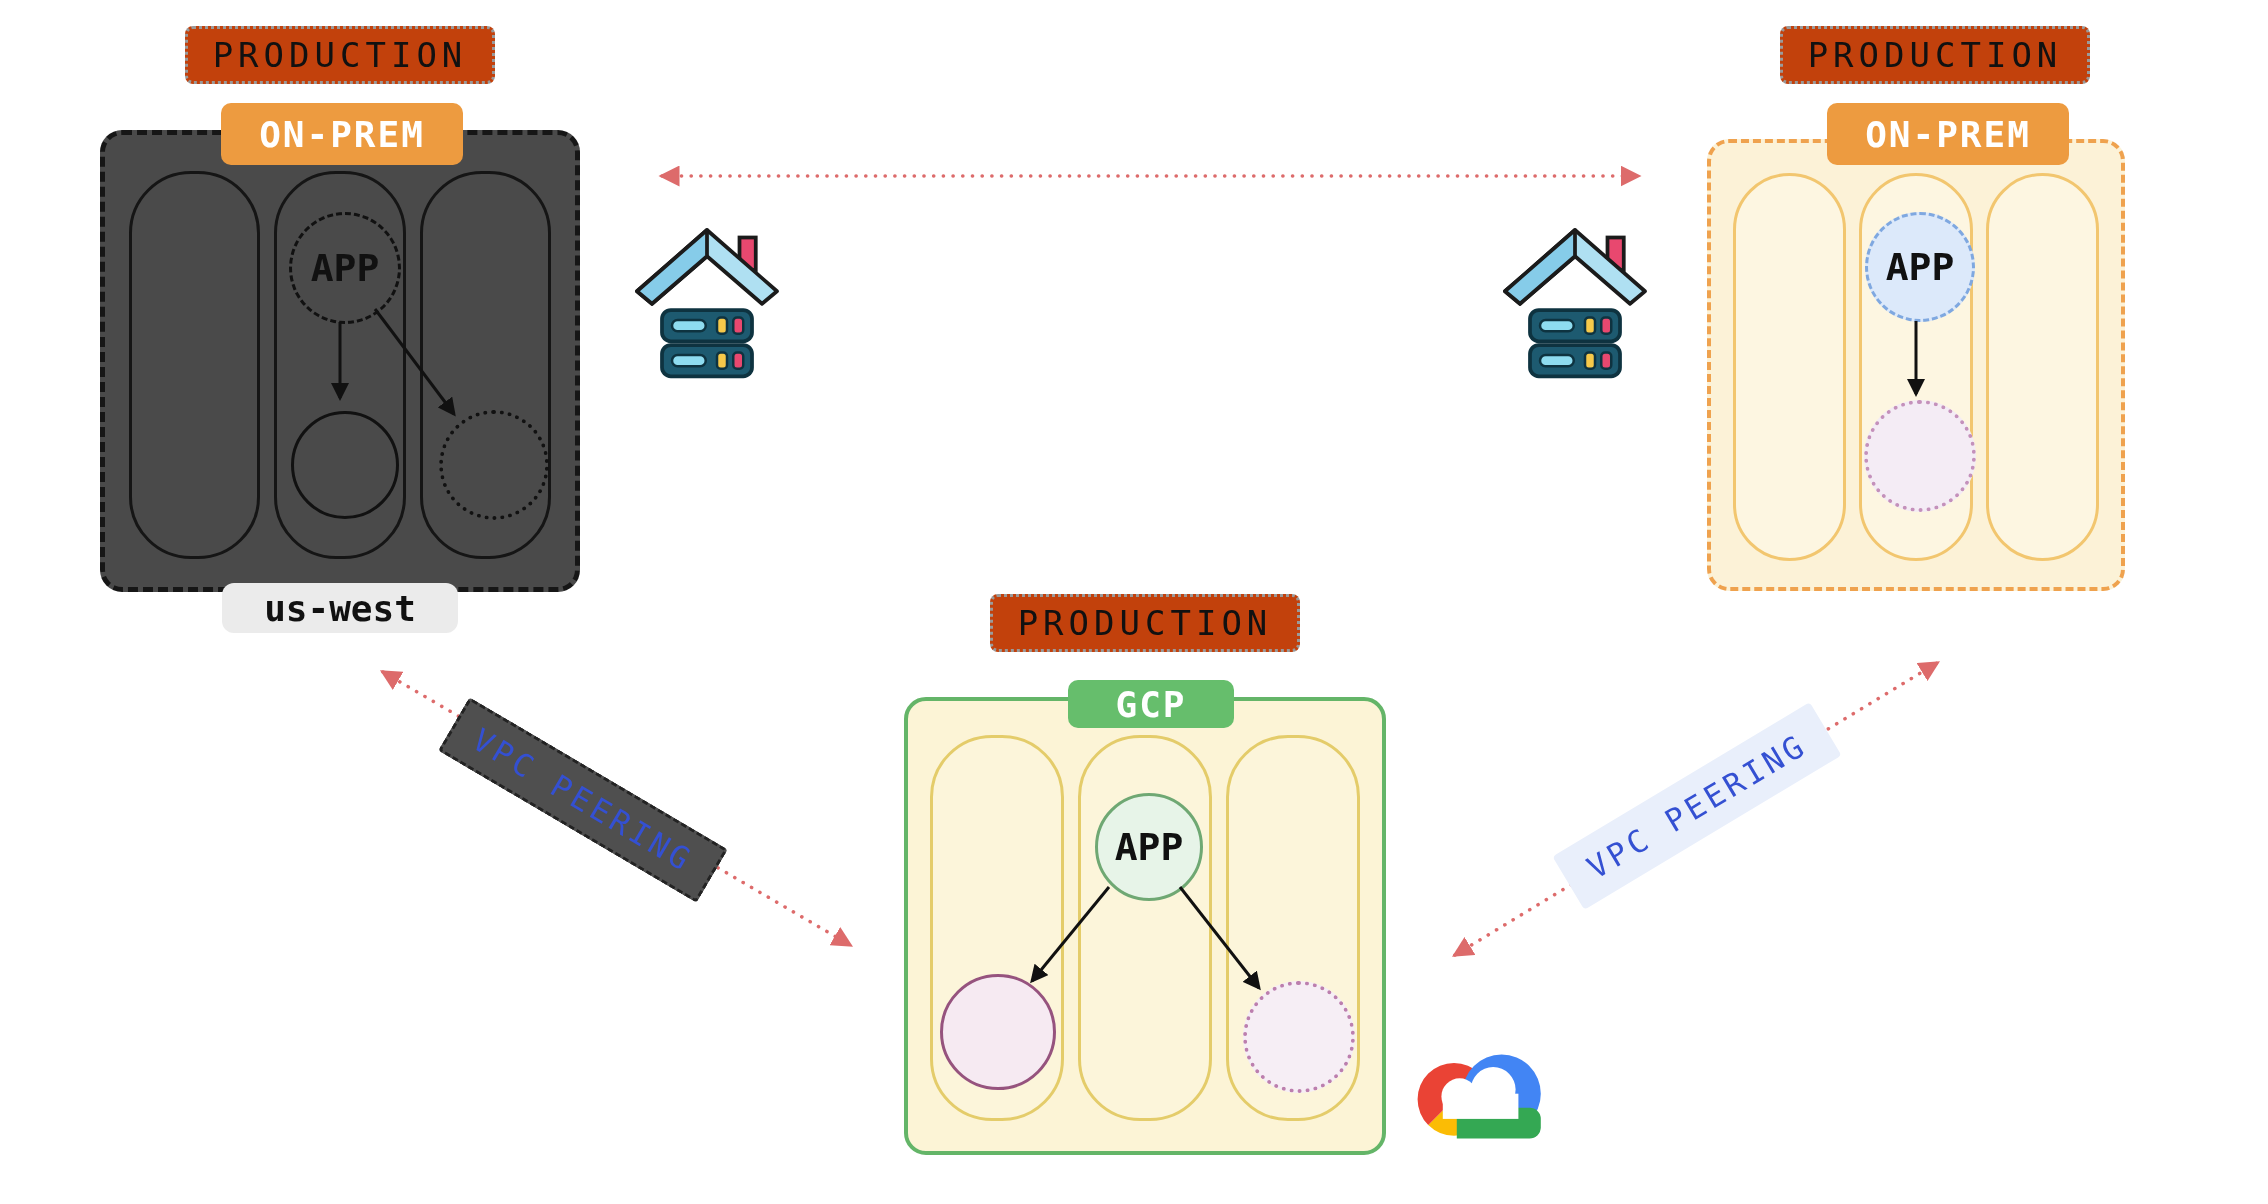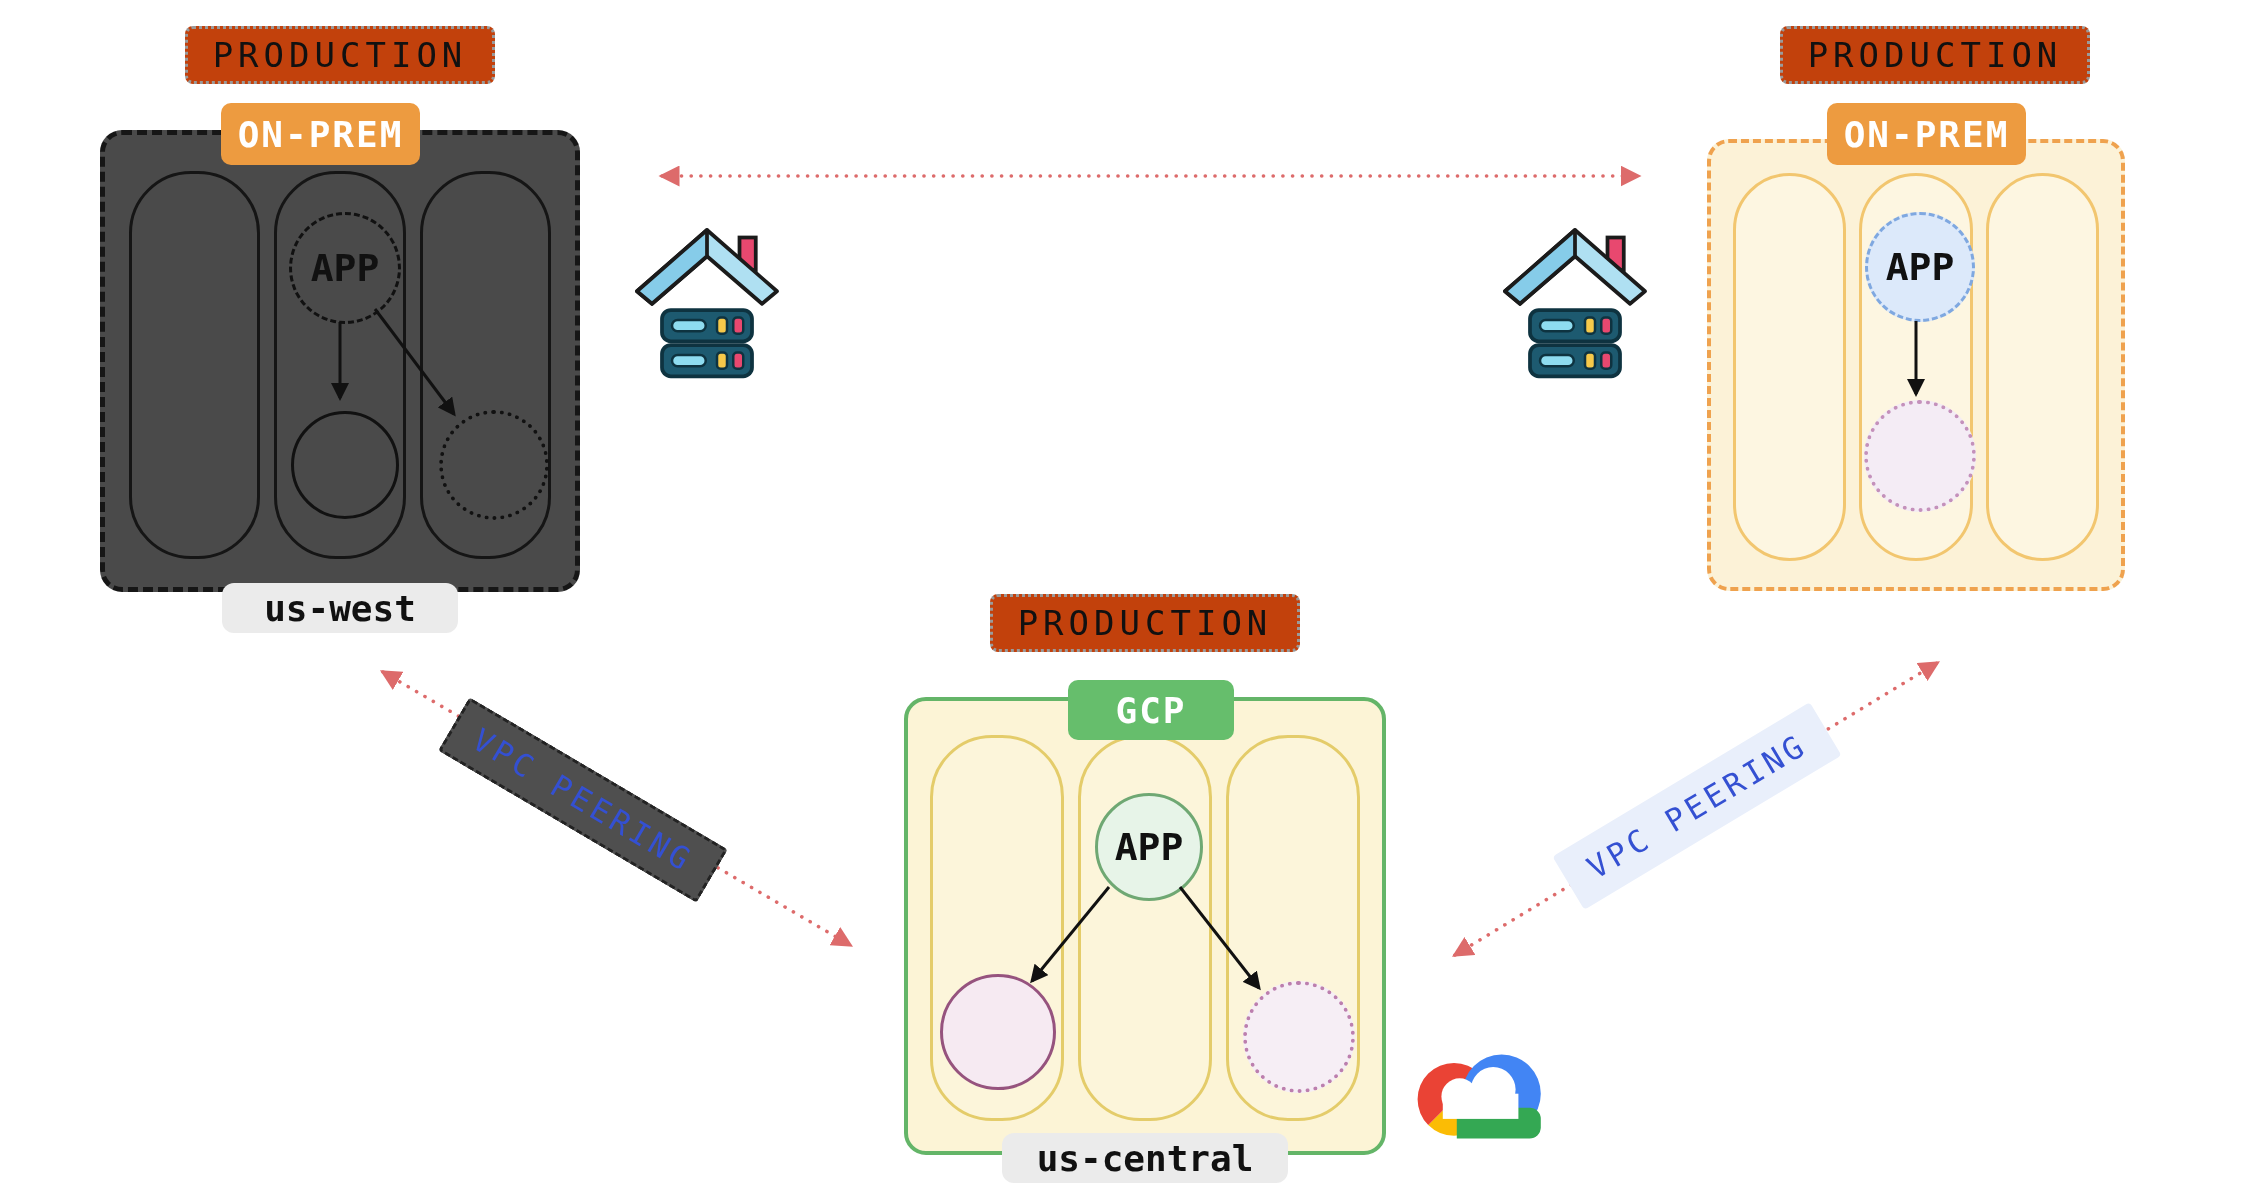--- a/index.html
+++ b/index.html
@@ -41,24 +41,24 @@
     height: 62px;
     border-radius: 10px;
     color: #ffffff;
     font-weight: bold;
     font-size: 36px;
     letter-spacing: 2px;
     display: flex; align-items: center; justify-content: center;
     box-sizing: border-box;
     z-index: 3;
   }
-  .onprem { background: #ED9B40; width: 199px; }
+  .onprem { background: #ED9B40; width: 242px; }
   .region-west .platform-badge { left: 121px; top: 77px; }
   .region-east .platform-badge { left: 120px; top: 77px; }
-  .gcp-badge { background: #66BE6C; width: 166px; height: 60px; }
+  .gcp-badge { background: #66BE6C; width: 166px; height: 48px; }
   .region-central .platform-badge { left: 164px; top: 86px; }
 
   .zone-box {
     position: absolute;
     border-radius: 22px;
     box-sizing: border-box;
     z-index: 1;
   }
   .west-box    { left: 0; top: 104px; width: 480px; height: 462px; background: #4A4A4A; border: 5px dashed #161616; }
   .east-box    { left: 0; top: 113px; width: 418px; height: 452px; background: #FCF2D7; border: 4px dashed #EFA24E; }
@@ -185,21 +185,20 @@
         <div class="col"></div>
         <div class="col"></div>
       </div>
       <div class="node app-node-central">
         <span>APP</span>
       </div>
       <div class="node vm-solid-central"></div>
       <div class="node vm-dotted-central"></div>
     </div>
     <div class="platform-badge gcp-badge">GCP</div>
-    <div class="region-name">us-central</div>
   </section>
 
   <div class="house-icon house-left">
     <svg viewBox="0 0 120 132" width="150" height="165">
       <rect x="86" y="14" width="13" height="26" fill="#E8486F" stroke="#1B1B1B" stroke-width="3"></rect>
       <path d="M60,8 L4,57 L16,67 L60,29 L104,67 L116,57 Z" fill="#AFE0F2" stroke="#1B1B1B" stroke-width="3" stroke-linejoin="round"></path>
       <path d="M60,8 L4,57 L16,67 L60,29 Z" fill="#86CCE9" stroke="#1B1B1B" stroke-width="3" stroke-linejoin="round"></path>
       <rect x="24" y="72" width="72" height="25" rx="7" fill="#1D5A70" stroke="#0E3340" stroke-width="3"></rect>
       <rect x="32" y="80" width="27" height="9" rx="4.5" fill="#8EDCF0" stroke="#0E3340" stroke-width="2"></rect>
       <rect x="68" y="78" width="8" height="13" rx="3" fill="#F6C94A" stroke="#0E3340" stroke-width="2"></rect>

